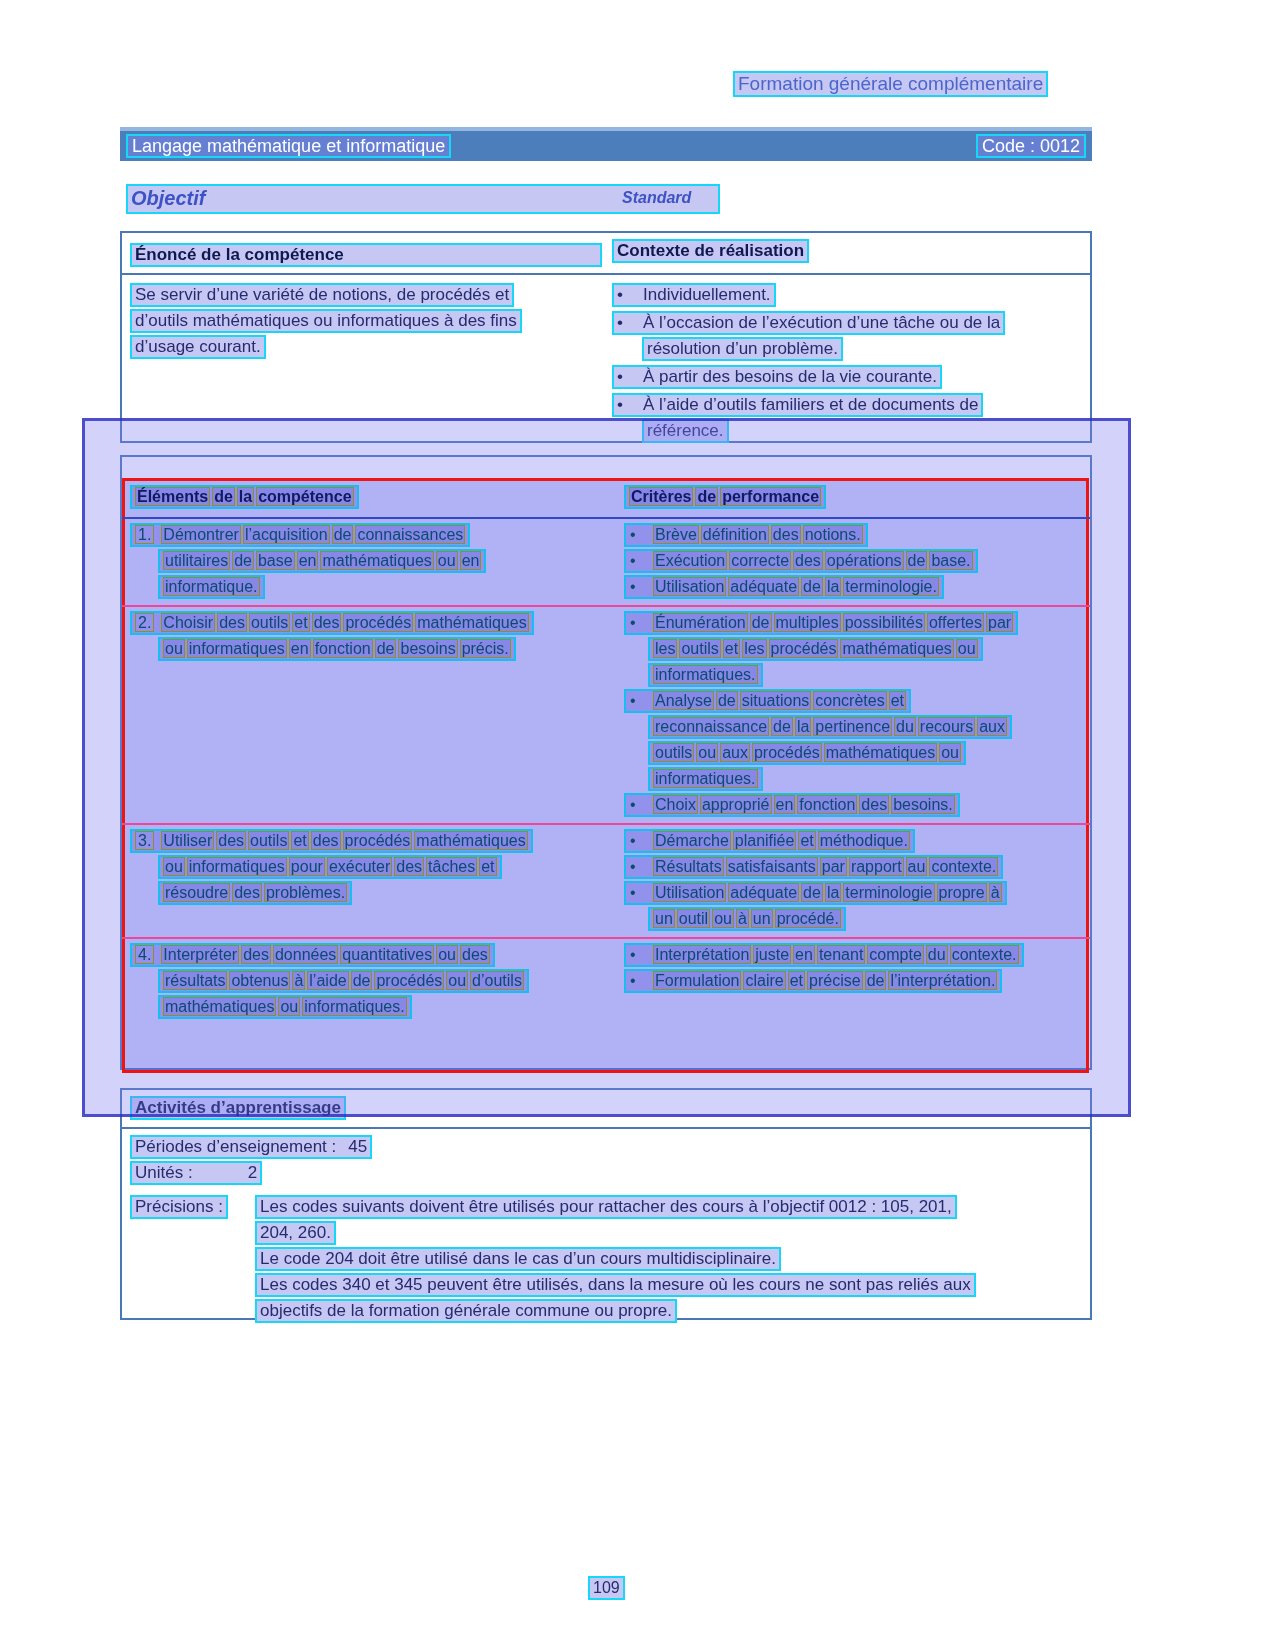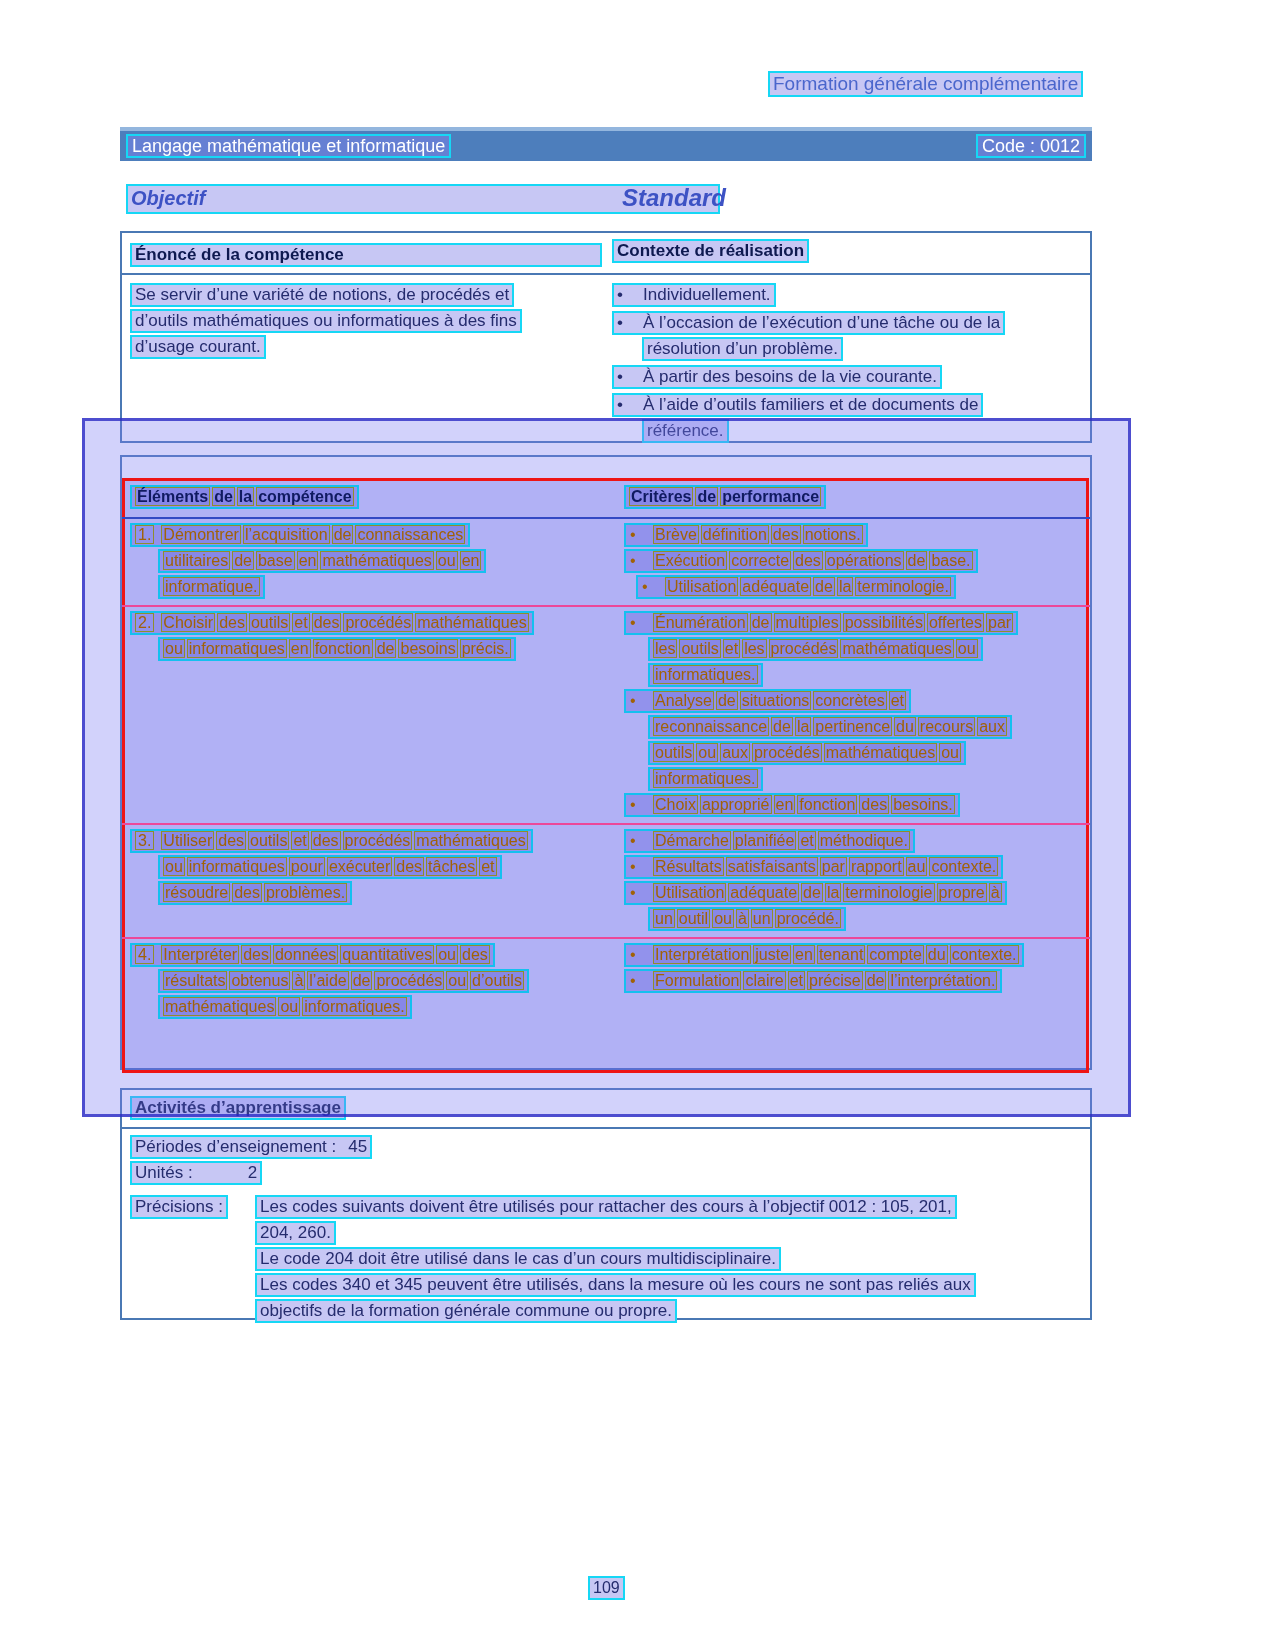--- a/index.html
+++ b/index.html
@@ -30,21 +30,21 @@
 
   
   .t2inner { position:relative; z-index:7; }
   .t2h { display:flex; padding:28px 0 6px 0; border-bottom:2px solid #3349c4; }
   .t2row { display:flex; padding:4px 0; }
   .t2row + .t2row { border-top:2px solid #ec4899; }
   .c1b { width:490px; padding-left:8px; box-sizing:border-box; }
   .c2b { flex:1; padding-left:12px; box-sizing:border-box; }
   .ln { display:table; height:20px; line-height:20px; border:2px solid #14c0ef;
         background:rgba(102,102,224,.42); padding:0 2px; margin-bottom:2px; font-size:16px;
-        white-space:nowrap; color:#a16207; }
+        white-space:nowrap; color:#0c4a6e; }
   .w  { border:1px solid #8e8e2d; padding:0 1px; margin:0 1px; background:rgba(90,90,210,.18); }
   .numb { border:1px solid #8e8e2d; padding:0 2px; margin:0 6px 0 1px; }
   .lnb { display:inline-block; width:22px; margin-left:2px; }
   .ind2 { margin-left:28px; }
   .ind3 { margin-left:24px; }
   .lnbold { font-weight:700; color:#101a60; }
 
   
   .ov { background:rgba(124,124,242,.34); border:3px solid rgba(40,40,195,.78);
         box-sizing:border-box; z-index:5; pointer-events:none; }
@@ -56,32 +56,32 @@
   .t3rows { padding:6px 0 0 8px; }
   .kv { display:flex; }
   .preci { display:flex; margin-top:8px; }
   .preclbl { width:125px; }
 </style>
 </head>
 <body>
 
 <div class="page">
 
-  <div class="abs" style="left:768px; top:71px;text-align:center;">
+  <div class="abs" style="left:733px; top:71px;text-align:center;">
     <span class="hl" style="font-size:19px; height:22px; line-height:22px; color:#4a66cc;">Formation générale complémentaire</span>
   </div>
 
   <div class="abs bar" style="left:120px; top:127px; width:972px; height:34px; box-sizing:border-box;">
     <span class="hlbar">Langage mathématique et informatique</span>
     <span class="hlbar">Code : 0012</span>
   </div>
 
   <div class="abs hl" style="left:126px; top:184px; width:584px; height:24px; line-height:24px; position:absolute;">
     <span style="font-weight:700; font-style:italic; font-size:20px; color:#3d52c4;">Objectif</span>
-    <span style="position:absolute; left:494px; top:0; font-weight:700; font-style:italic; font-size:24px; color:#3d52c4;">Standard</span>
+    <span style="position:absolute; left:494px; top:0; font-weight:700; font-style:italic; font-size:16px; color:#3d52c4;">Standard</span>
   </div>
 
   <div class="abs t" style="left:120px; top:231px; width:972px; height:212px;">
     <div class="thead" style="padding:6px 0 4px 0;">
       <div class="c1a" style="padding-top:4px;">
         <span class="hl h1b" style="width:462px;">Énoncé de la compétence</span>
       </div>
       <div class="c2a" style="padding-top:0;">
         <span class="hl h1b">Contexte de réalisation</span>
       </div>
@@ -189,21 +189,21 @@
                 <div class="ln">
                   <span class="lnb">•</span>
                   <span class="w">Exécution</span> 
                   <span class="w">correcte</span> 
                   <span class="w">des</span> 
                   <span class="w">opérations</span> 
                   <span class="w">de</span> 
                   <span class="w">base.</span> 
                 </div>
               </div>
-              <div style="margin-bottom: 2px; margin-left: 12px;">
+              <div style="margin-bottom: 2px;">
                 <div class="ln">
                   <span class="lnb">•</span>
                   <span class="w">Utilisation</span> 
                   <span class="w">adéquate</span> 
                   <span class="w">de</span> 
                   <span class="w">la</span> 
                   <span class="w">terminologie.</span> 
                 </div>
               </div>
             </div>

